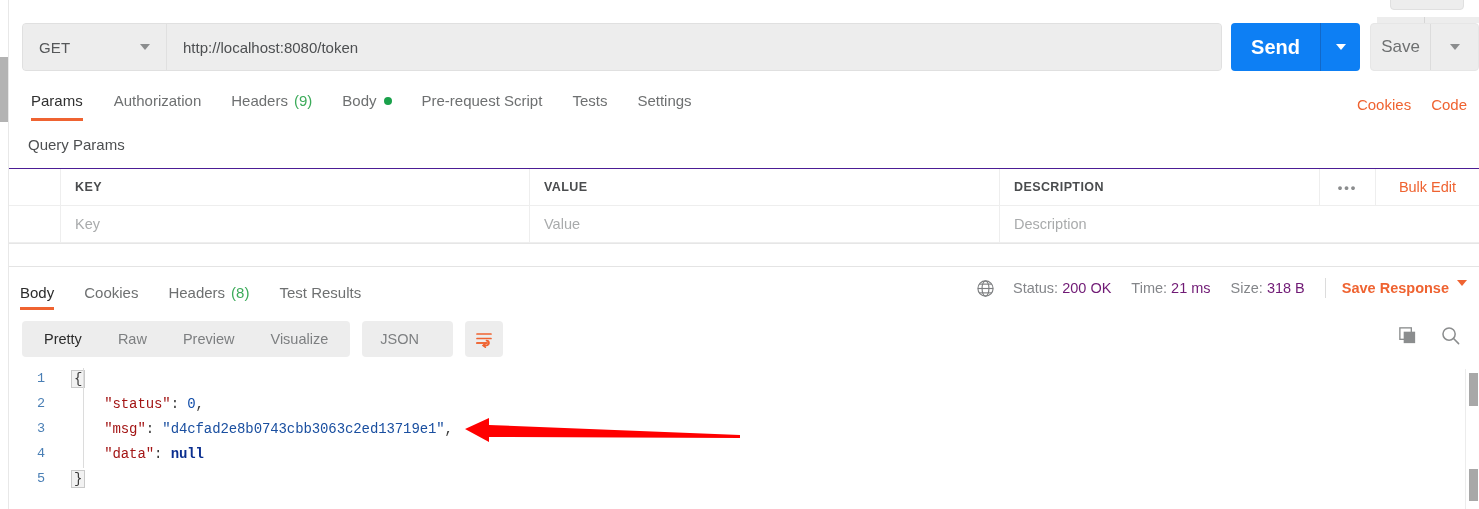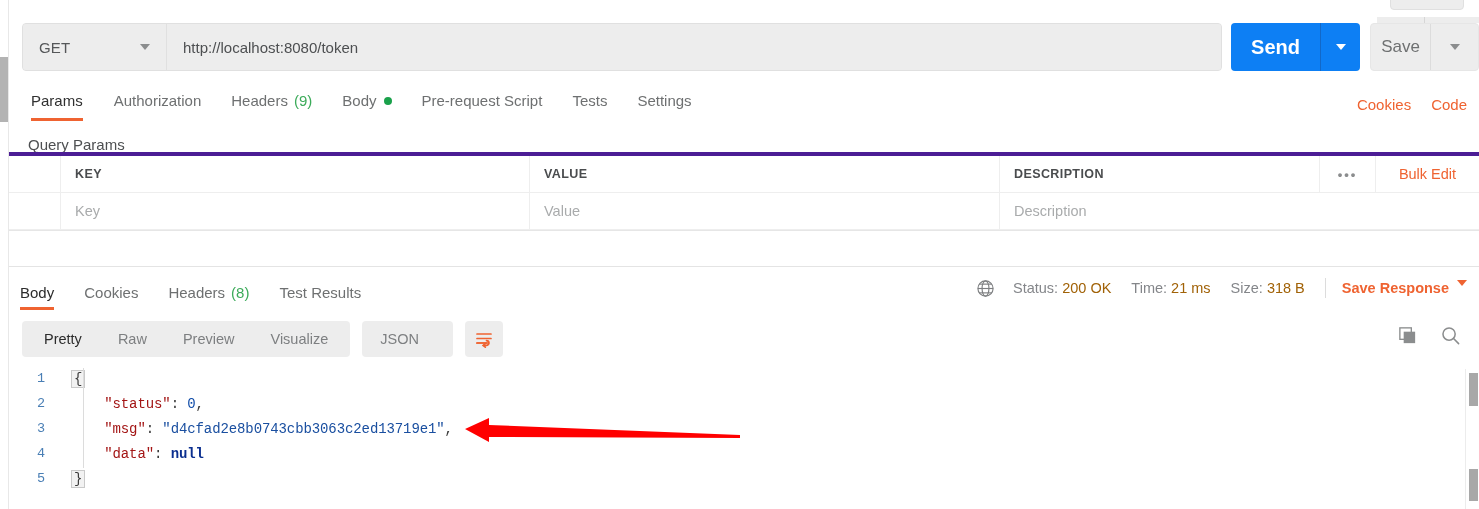--- a/index.html
+++ b/index.html
@@ -181,23 +181,23 @@
   .right-links span {
     font-size: 15px; color: #ef6331; cursor: pointer;
   }
 
   
   .qp-title {
     position: absolute; left: 28px; top: 136px;
     font-size: 15px; color: #4d4f51;
   }
   .params-table {
-    position: absolute; left: 9px; top: 152px;
+    position: absolute; left: 9px; top: 168px;
     width: 1470px;
-    border-top: 4px solid #4c1d95;
+    border-top: 1px solid #4c1d95;
     border-bottom: 1px solid #e6e6e6;
   }
   .pt-row {
     display: flex; height: 37px; align-items: center;
   }
   .pt-row.head { border-bottom: 1px solid #eeeeee; }
   .pt-row.body-row { border-bottom: 1px solid #eeeeee; }
   .pt-check {
     width: 52px; height: 100%;
     border-right: 1px solid #eeeeee;
@@ -263,21 +263,21 @@
   .rtab.active .bar { display: block; }
 
   
   .status-strip {
     position: absolute; right: 12px; top: 278px;
     display: flex; align-items: center; gap: 0;
     font-size: 14.5px;
   }
   .globe-ic { margin-right: 18px; display:flex; align-items:center; }
   .st-item { color: #84868a; margin-right: 20px; white-space: nowrap; }
-  .st-item b { color: #a16207; font-weight: normal; }
+  .st-item b { color: #701a75; font-weight: normal; }
   .st-sep {
     width: 1px; height: 20px; background: #dcdcdc; margin: 0 16px 0 0;
   }
   .save-resp {
     color: #ef6331; font-weight: bold; font-size: 14.5px;
     display: flex; cursor: pointer;
   }
   .save-resp .caret-o {
     margin-left: 8px;
     width: 0; height: 0;

